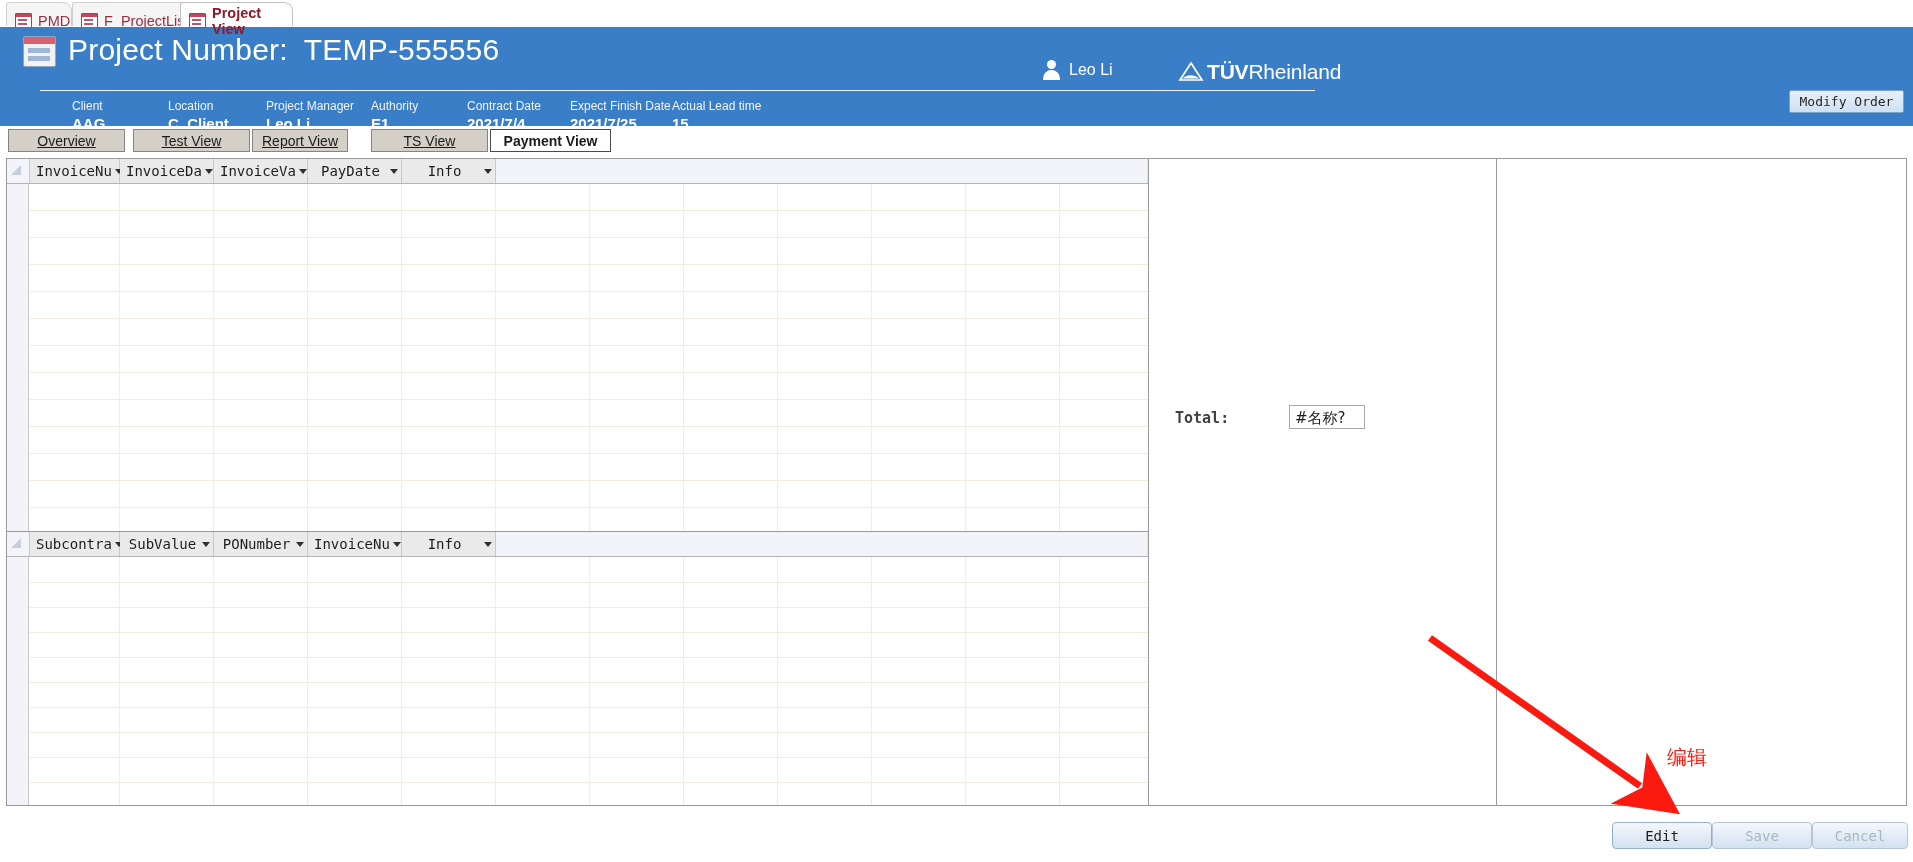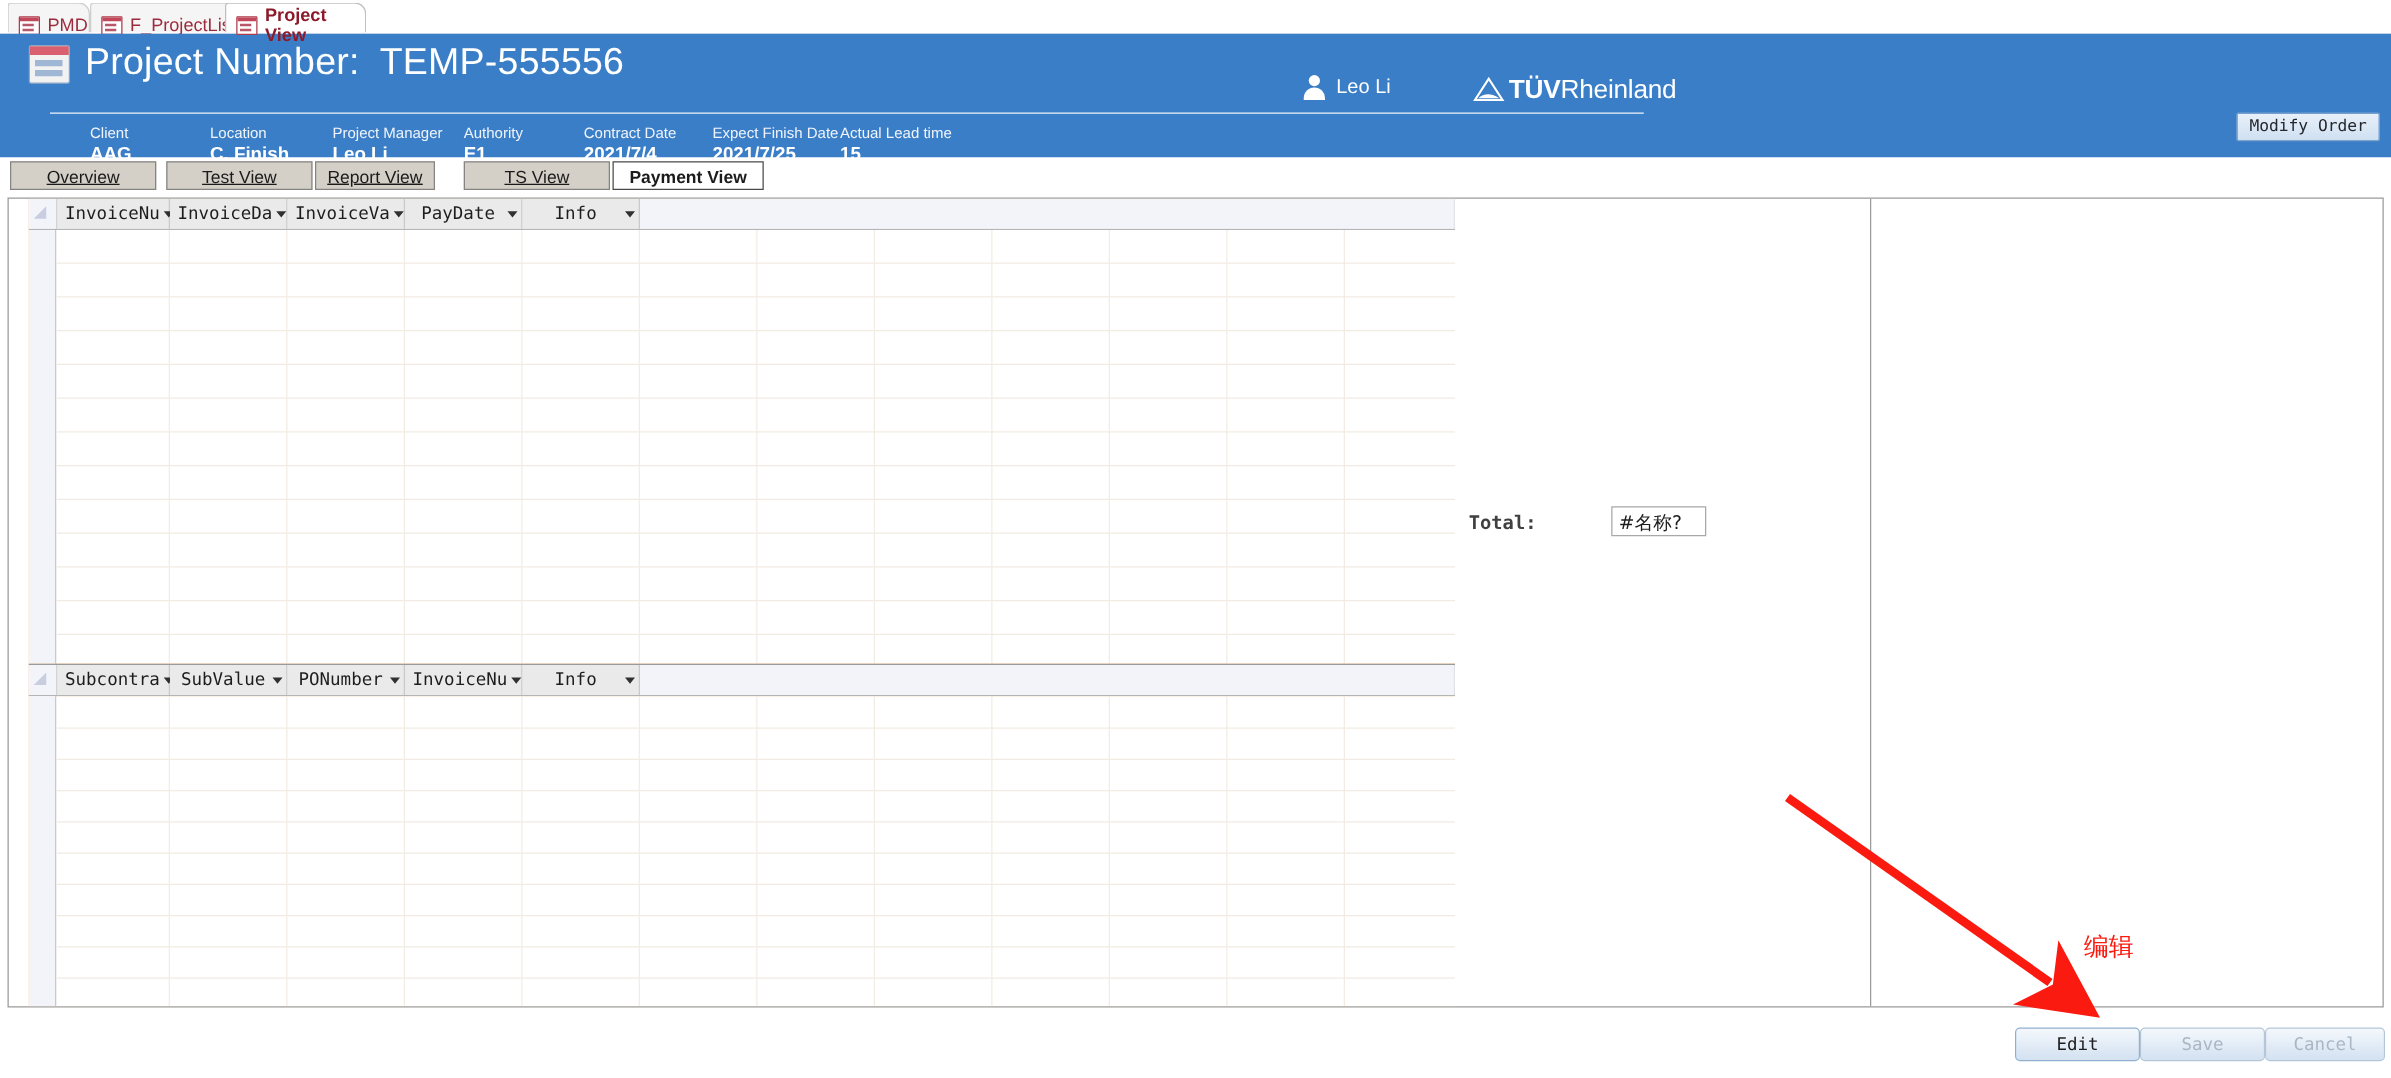--- a/index.html
+++ b/index.html
@@ -211,21 +211,21 @@
   }
 
   .vdiv {
     position: absolute;
     top: 0; bottom: 0;
     width: 1px;
     background: #9a9a9a;
   }
 
   
-  .grid { position: absolute; left: 16px; background: #fdba74; }
+  .grid { position: absolute; left: 0; background: #c4b5fd; }
   .grid-head {
     position: absolute; left: 0; top: 0;
     height: 25px;
     display: flex;
     background: #eaeaea;
     border-bottom: 1px solid #b5b5b5;
     box-sizing: border-box;
   }
   .grid-head .selcell {
     width: 22px;
@@ -387,21 +387,21 @@
 
     <div class="header-divider"></div>
 
     <div class="meta-row">
       <div class="meta-cell" style="left:72px;">
         <div class="meta-label">Client</div>
         <div class="meta-value">AAG</div>
       </div>
       <div class="meta-cell" style="left:168px;">
         <div class="meta-label">Location</div>
-        <div class="meta-value">C. Finish</div>
+        <div class="meta-value">C. Client</div>
       </div>
       <div class="meta-cell" style="left:266px;">
         <div class="meta-label">Project Manager</div>
         <div class="meta-value">Leo Li</div>
       </div>
       <div class="meta-cell" style="left:371px;">
         <div class="meta-label">Authority</div>
         <div class="meta-value">E1</div>
       </div>
       <div class="meta-cell" style="left:467px;">
@@ -421,21 +421,21 @@
     <div class="modify-order" style="top:63px;">Modify Order</div>
   </div>
 
   <div class="viewtabs">
     <div class="vtab" style="left:8px;width:117px;">
       <u>Overview</u>
     </div>
     <div class="vtab" style="left:133px;width:117px;">
       <u>Test View</u>
     </div>
-    <div class="vtab" style="left:252px;width:96px;text-decoration:underline;">
+    <div class="vtab" style="left:252px;width:96px;">
       <u>Report View</u>
     </div>
     <div class="vtab" style="left:371px;width:117px;">
       <u>TS View</u>
     </div>
     <div class="vtab active" style="left:490px;width:121px;">
       <span>Payment View</span>
     </div>
   </div>
 

